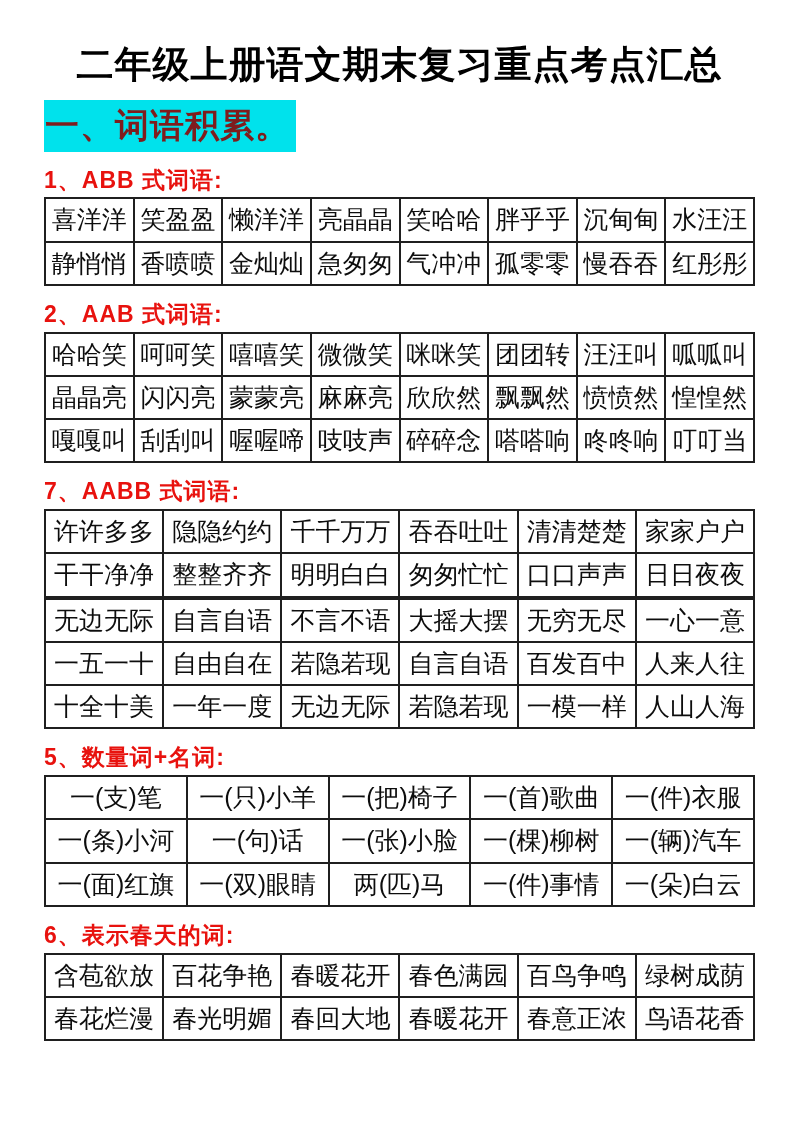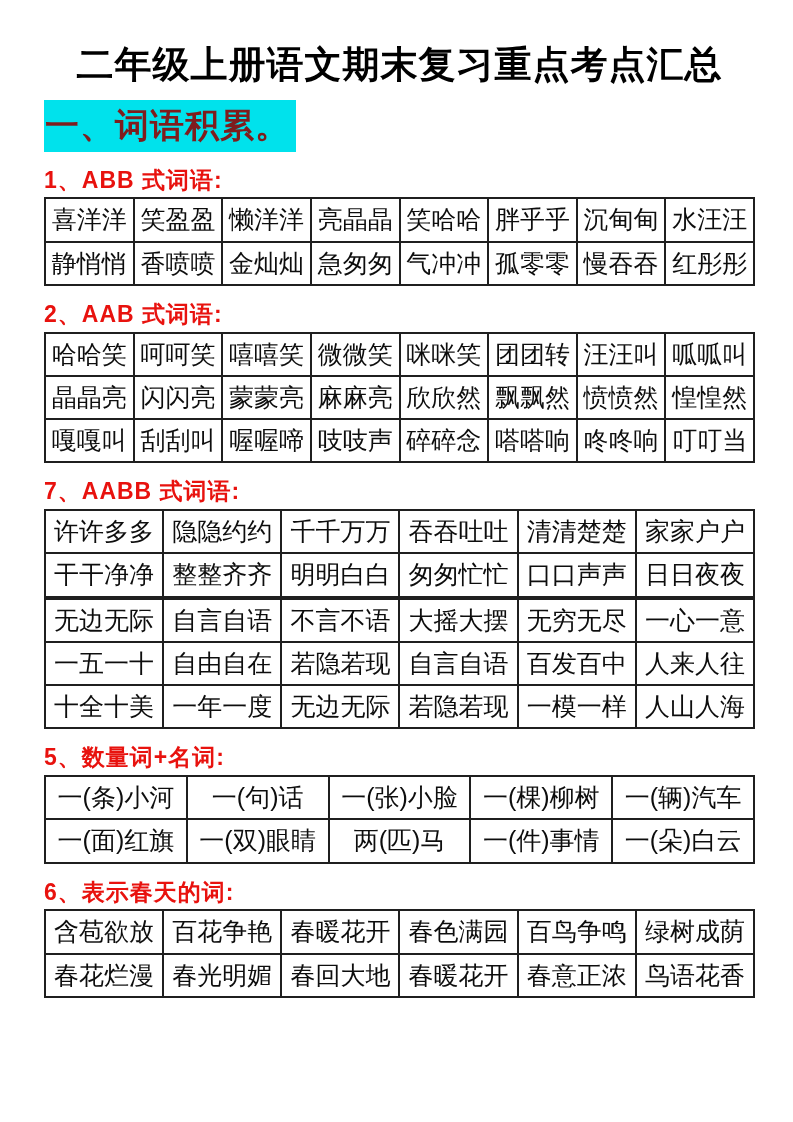--- a/index.html
+++ b/index.html
@@ -191,20 +191,27 @@
           <td>一模一样</td>
           <td>人山人海</td>
         </tr>
       </tbody>
     </table>
 
   <h3 class="sub-heading">5、数量词+名词:</h3>
   <table class="words">
       <tbody>
         <tr>
+          <td>一(支)笔</td>
+          <td>一(只)小羊</td>
+          <td>一(把)椅子</td>
+          <td>一(首)歌曲</td>
+          <td>一(件)衣服</td>
+        </tr>
+        <tr>
           <td>一(条)小河</td>
           <td>一(句)话</td>
           <td>一(张)小脸</td>
           <td>一(棵)柳树</td>
           <td>一(辆)汽车</td>
         </tr>
         <tr>
           <td>一(面)红旗</td>
           <td>一(双)眼睛</td>
           <td>两(匹)马</td>

